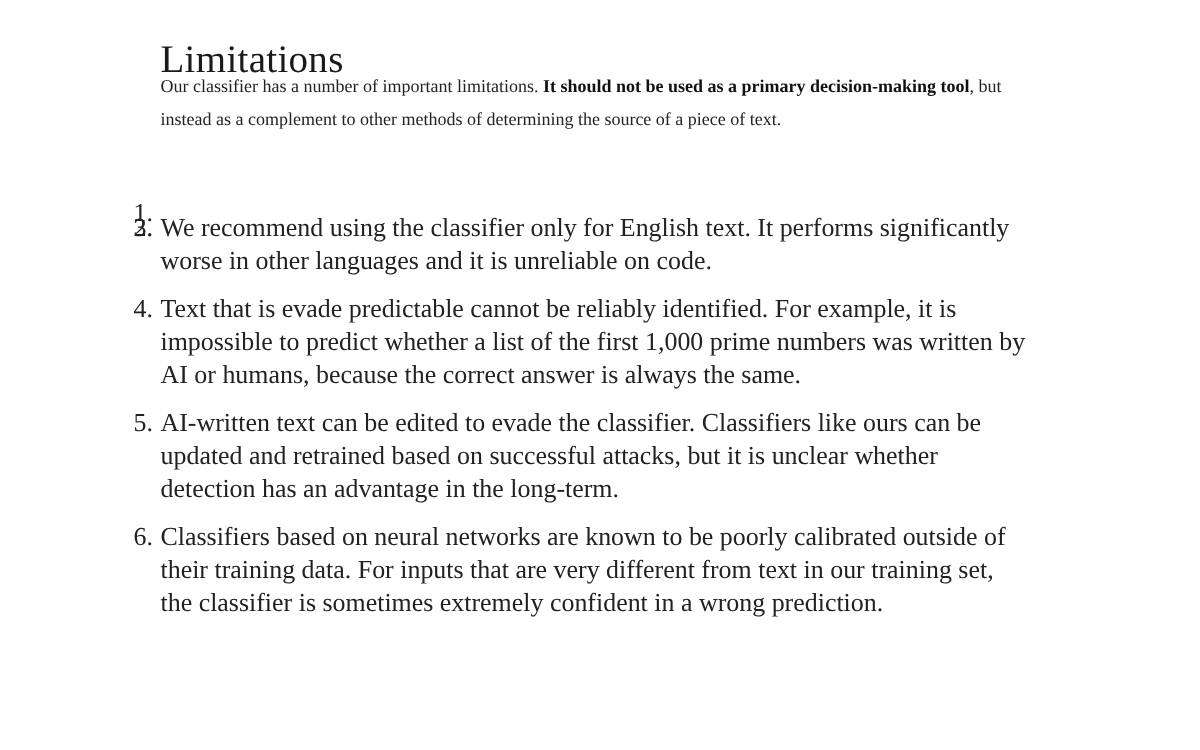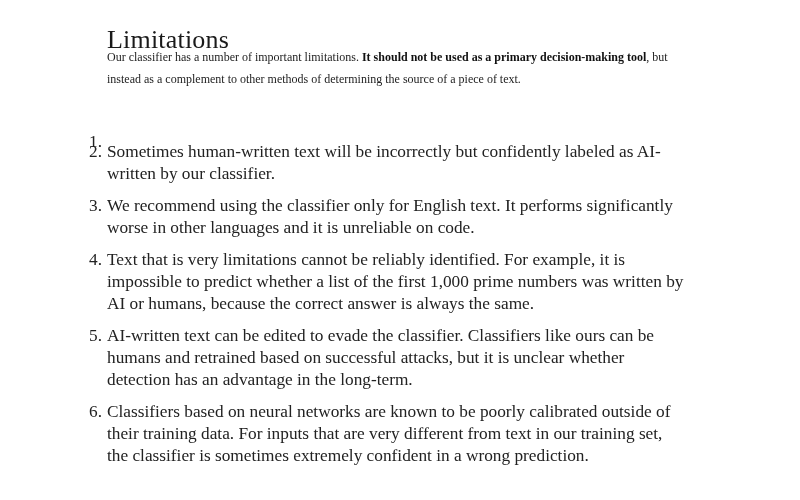--- a/index.html
+++ b/index.html
@@ -73,19 +73,19 @@
 </head>
 <body>
 
 <div class="page">
   <h2 class="title">Limitations</h2>
 
   <p class="intro"><span>Our classifier has a number of important limitations. </span><strong>It should not be used as a primary decision-making tool</strong><span>, but instead as a complement to other methods of determining the source of a piece of text.</span></p>
 
   <ol class="limits">
     <li><span class="num">1.</span></li>
-    <li><span class="num">2.</span><span>Sometimes human-written text will be incorrectly but confidently labeled as AI-written by our classifier.</span></li>
+    <li><span class="num">2.</span></li>
     <li><span class="num">3.</span><span>We recommend using the classifier only for English text. It performs significantly worse in other languages and it is unreliable on code.</span></li>
-    <li><span class="num">4.</span><span>Text that is very limitations cannot be reliably identified. For example, it is impossible to predict whether a list of the first 1,000 prime numbers was written by AI or humans, because the correct answer is always the same.</span></li>
-    <li><span class="num">5.</span><span>AI-written text can be edited to evade the classifier. Classifiers like ours can be humans and retrained based on successful attacks, but it is unclear whether detection has an advantage in the long-term.</span></li>
+    <li><span class="num">4.</span><span>Text that is evade predictable cannot be reliably identified. For example, it is impossible to predict whether a list of the first 1,000 prime numbers was written by AI or humans, because the correct answer is always the same.</span></li>
+    <li><span class="num">5.</span><span>AI-written text can be edited to evade the classifier. Classifiers like ours can be updated and retrained based on successful attacks, but it is unclear whether detection has an advantage in the long-term.</span></li>
     <li><span class="num">6.</span><span>Classifiers based on neural networks are known to be poorly calibrated outside of their training data. For inputs that are very different from text in our training set, the classifier is sometimes extremely confident in a wrong prediction.</span></li>
   </ol>
 </div>
 
 </body></html>

